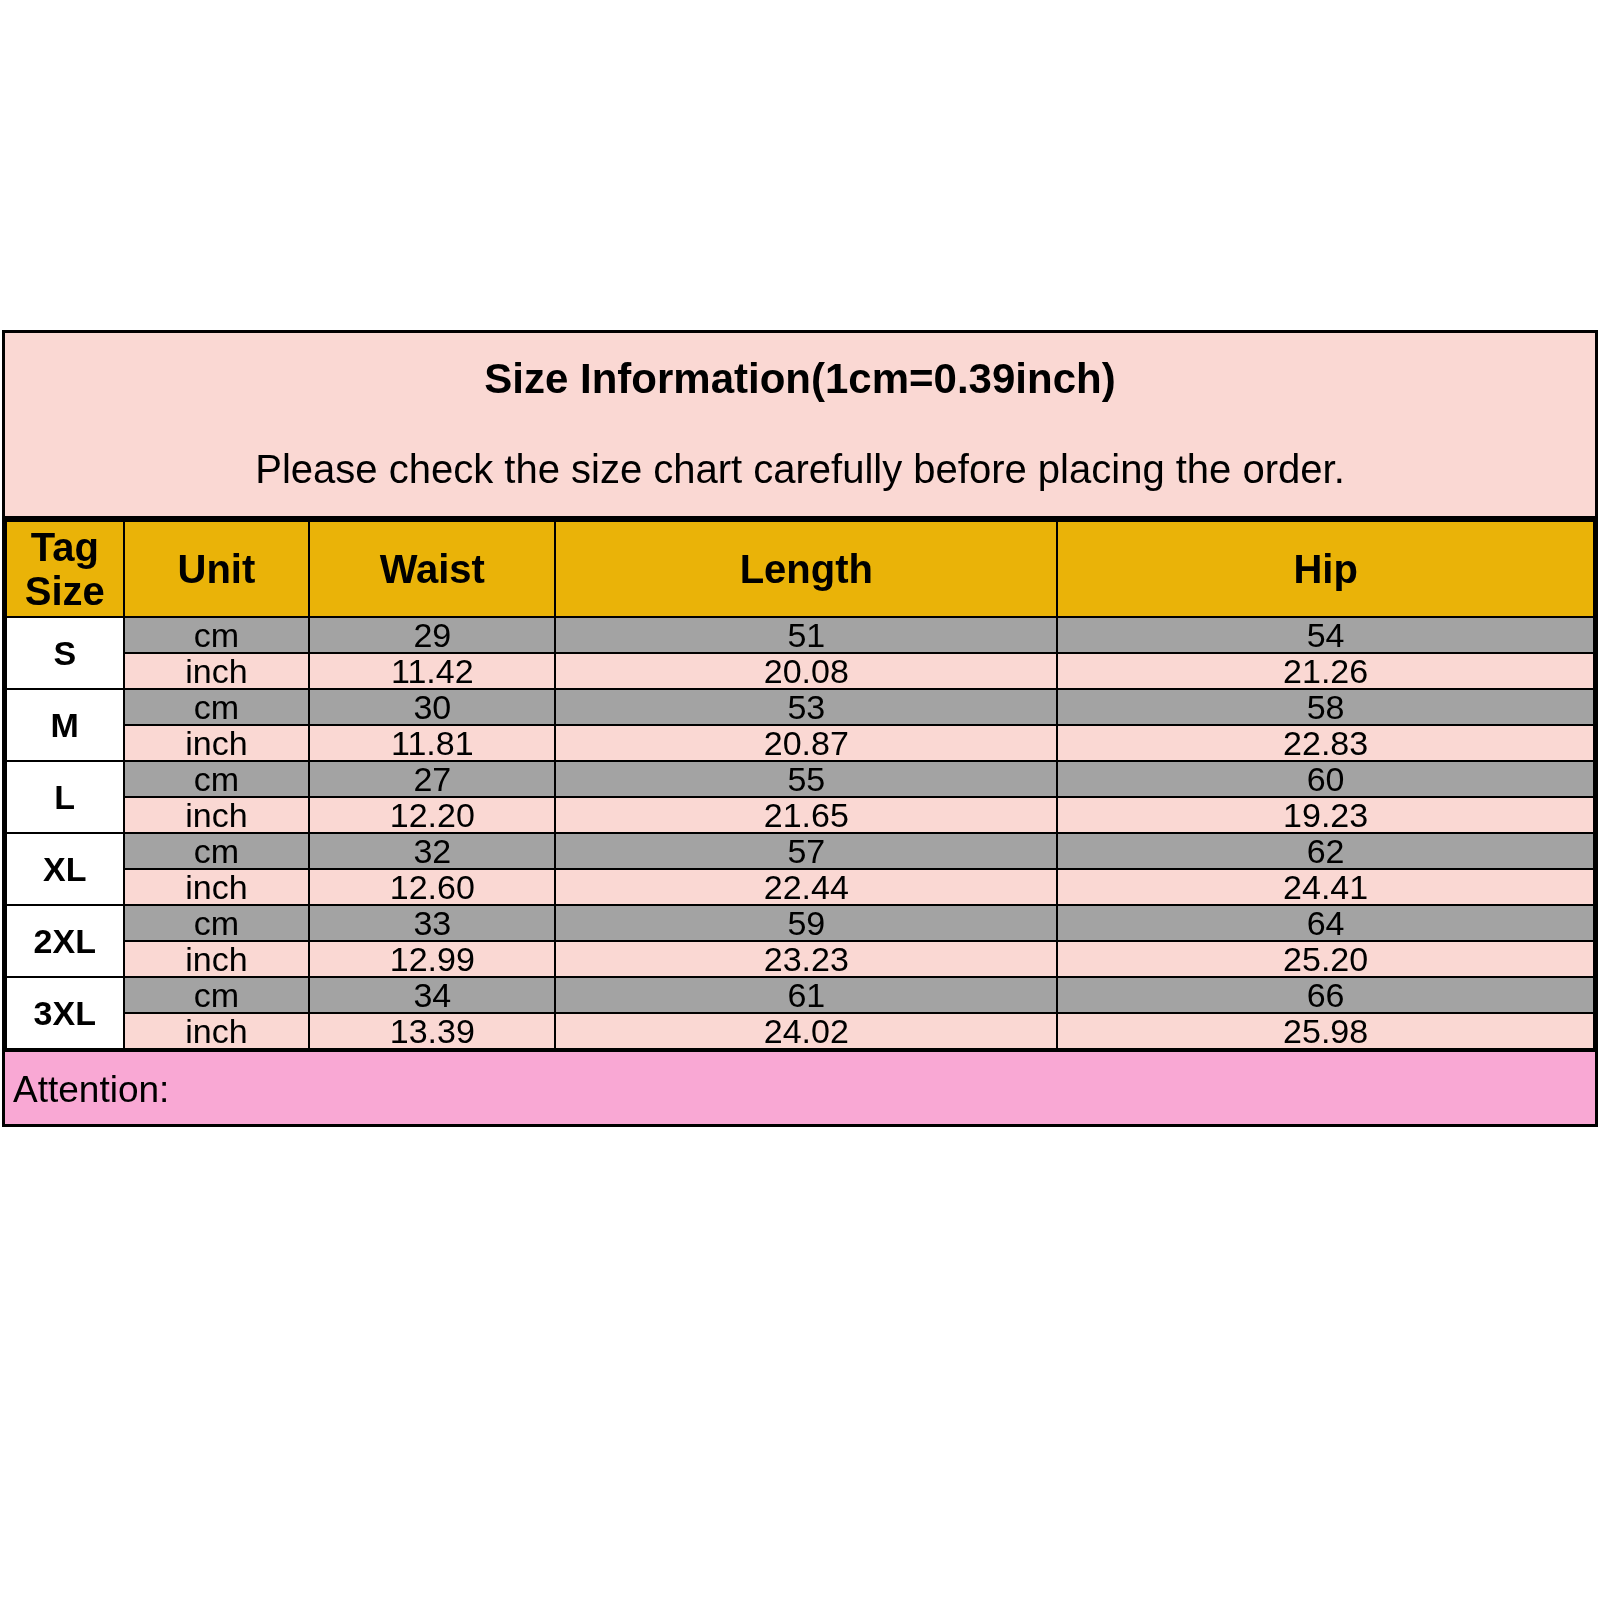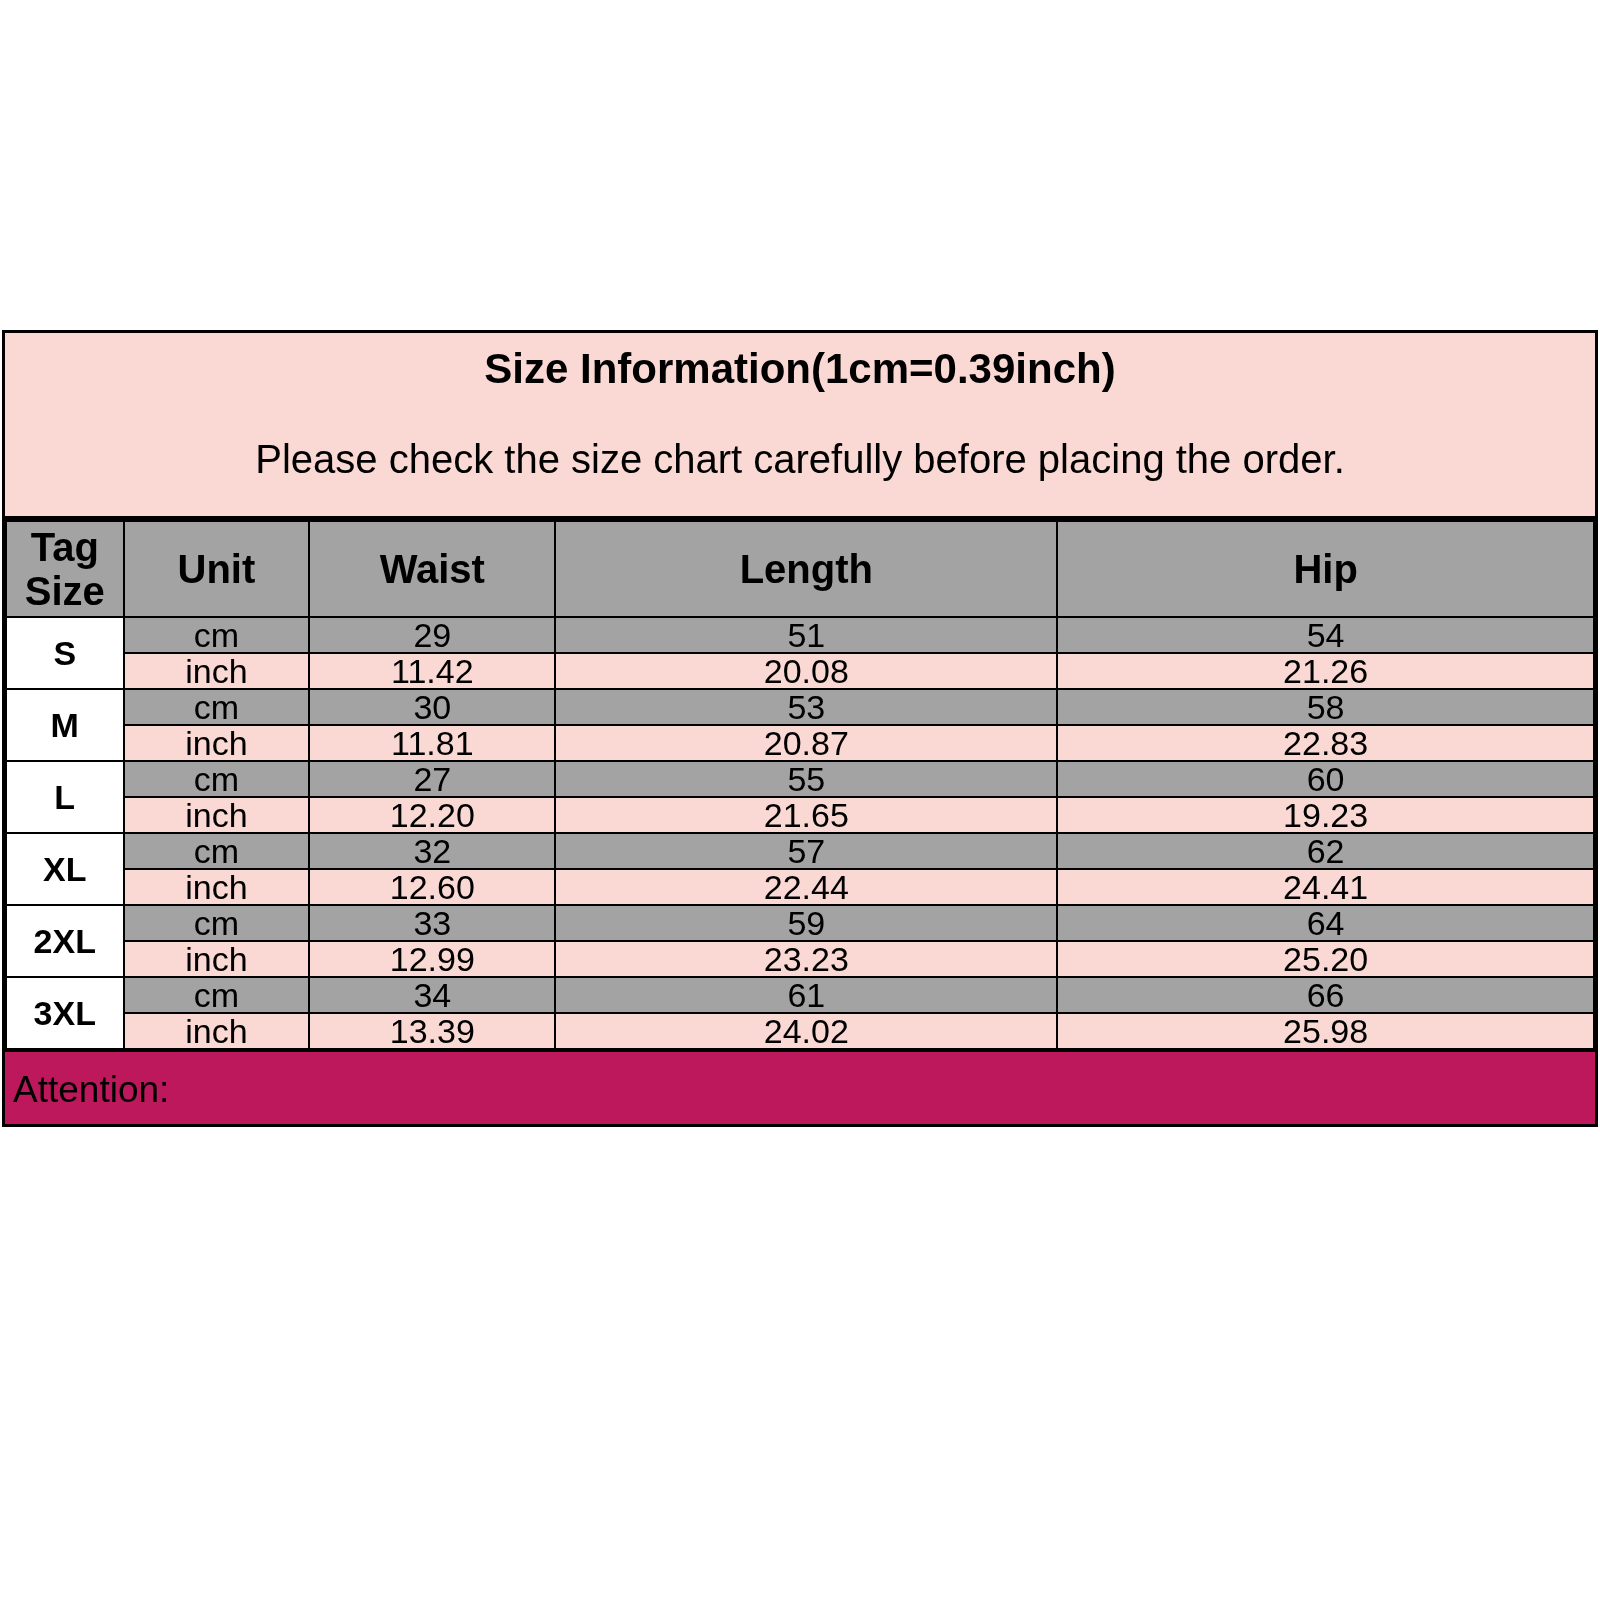--- a/index.html
+++ b/index.html
@@ -24,21 +24,21 @@
     background: #ffffff;
   }
   .title-section {
     background: #fad8d3;
     height: 187px;
     border-bottom: 4px solid #000000;
     display: flex;
     flex-direction: column;
     align-items: center;
     justify-content: flex-start;
-    padding-top: 12px;
+    padding-top: 22px;
     box-sizing: border-box;
   }
   .title {
     font-size: 42px;
     font-weight: bold;
     letter-spacing: 0px;
   }
   .subtitle {
     margin-top: 44px;
     font-size: 40px;
@@ -51,21 +51,21 @@
   }
   table.size-table th,
   table.size-table td {
     border: 2px solid #000000;
     text-align: center;
     vertical-align: middle;
     padding: 0;
     overflow: hidden;
   }
   table.size-table th {
-    background: #a3a3a3;
+    background: #eab308;
     height: 94px;
     font-size: 40px;
     font-weight: bold;
     line-height: 1.1;
   }
   th.tag-col {
     padding: 0 10px;
   }
   table.size-table td {
     height: 34px;
@@ -75,21 +75,21 @@
   }
   tr.row-inch td {
     background: #fad8d3;
   }
   td.tag {
     font-size: 40px;
     font-weight: bold;
     background: #ffffff !important;
   }
   .attention {
-    background: #be185d;
+    background: #f9a8d4;
     border-top: 2px solid #000000;
     padding: 14px 0 10px 8px;
     font-size: 37px;
     line-height: 48px;
   }
   .attention div {
     white-space: nowrap;
   }
 </style>
 </head>

